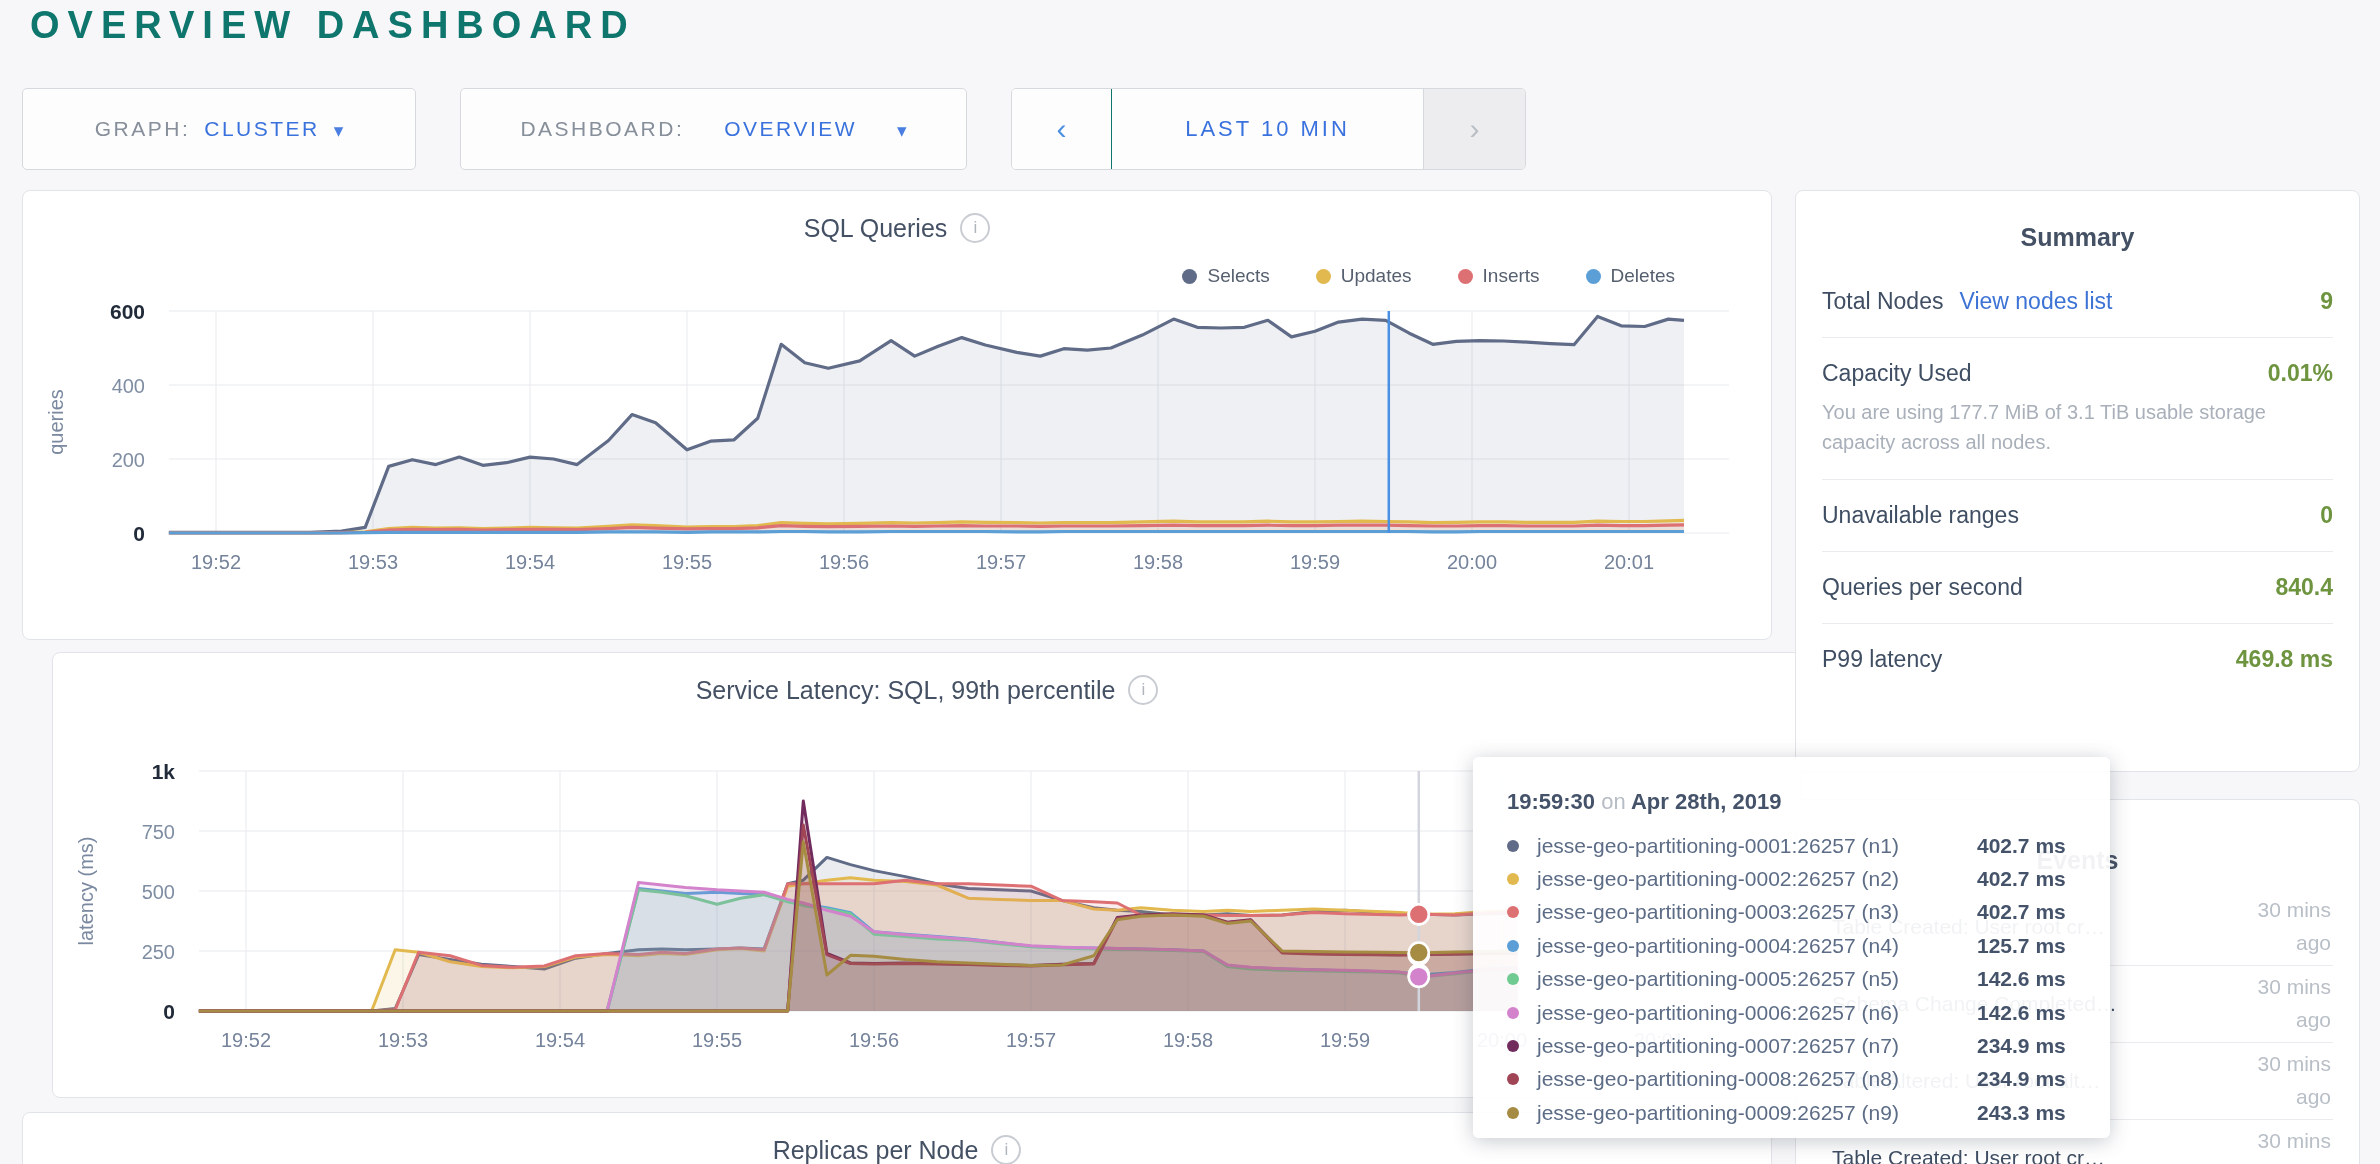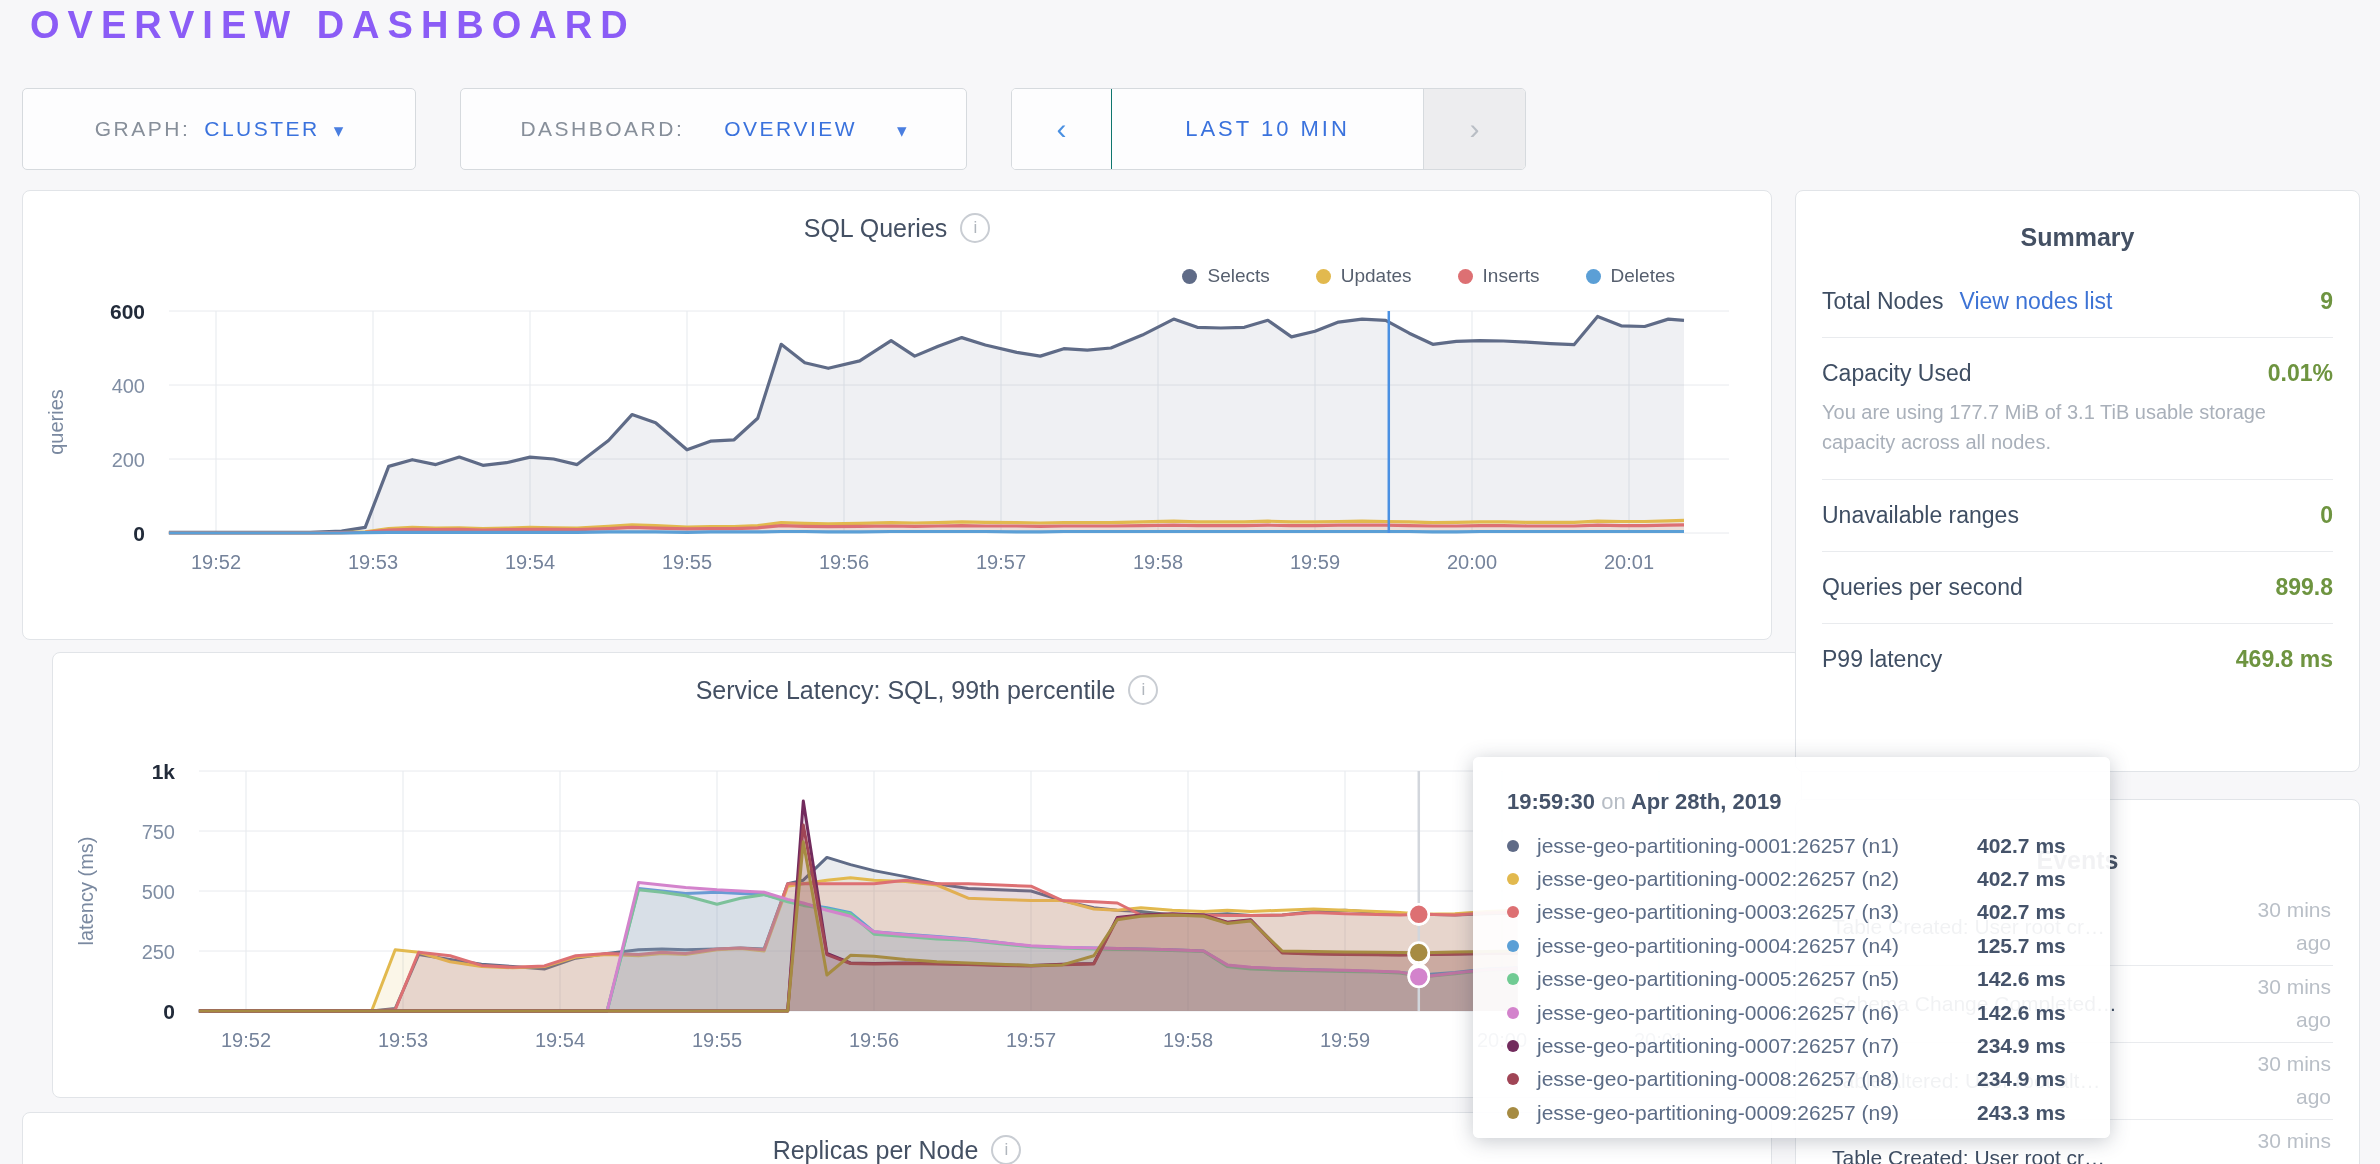--- a/index.html
+++ b/index.html
@@ -1,21 +1,21 @@
 <!DOCTYPE html>
 <html><head>
 <meta charset="utf-8">
 <style>
   html,body{margin:0;padding:0;}
   body{font-family:"Liberation Sans","DejaVu Sans",sans-serif;background:#f5f6f8;}
   .page{position:relative;width:2380px;height:1164px;overflow:hidden;background:#f7f7f9;}
 
   
   .page-title{position:absolute;left:30px;top:4px;margin:0;font-size:38px;font-weight:700;
-    letter-spacing:8px;color:#8b5cf6;}
+    letter-spacing:8px;color:#0f766e;}
 
   
   .controls{position:absolute;left:22px;top:88px;display:flex;gap:44px;height:82px;}
   .dropdown{display:flex;align-items:center;justify-content:center;gap:14px;background:#fdfdfe;
     border:1px solid #d6dade;border-radius:5px;height:80px;cursor:pointer;}
   .dd-graph{width:392px;}
   .dd-dashboard{width:505px;gap:40px;}
   .dd-label{color:#878f9a;font-size:21px;letter-spacing:2.5px;}
   .dd-value{color:#3a72dd;font-size:21px;letter-spacing:2.5px;font-weight:500;}
   .caret{color:#4a7ee0;font-size:19px;margin-top:2px;}
@@ -267,21 +267,21 @@
     </div>
     <div class="srow">
       <div class="srow-line">
         <span class="srow-label">Unavailable ranges</span>
         <span class="srow-value">0</span>
       </div>
     </div>
     <div class="srow">
       <div class="srow-line">
         <span class="srow-label">Queries per second</span>
-        <span class="srow-value">899.8</span>
+        <span class="srow-value">840.4</span>
       </div>
     </div>
     <div class="srow">
       <div class="srow-line">
         <span class="srow-label">P99 latency</span>
         <span class="srow-value">469.8 ms</span>
       </div>
     </div>
   </section>
 

